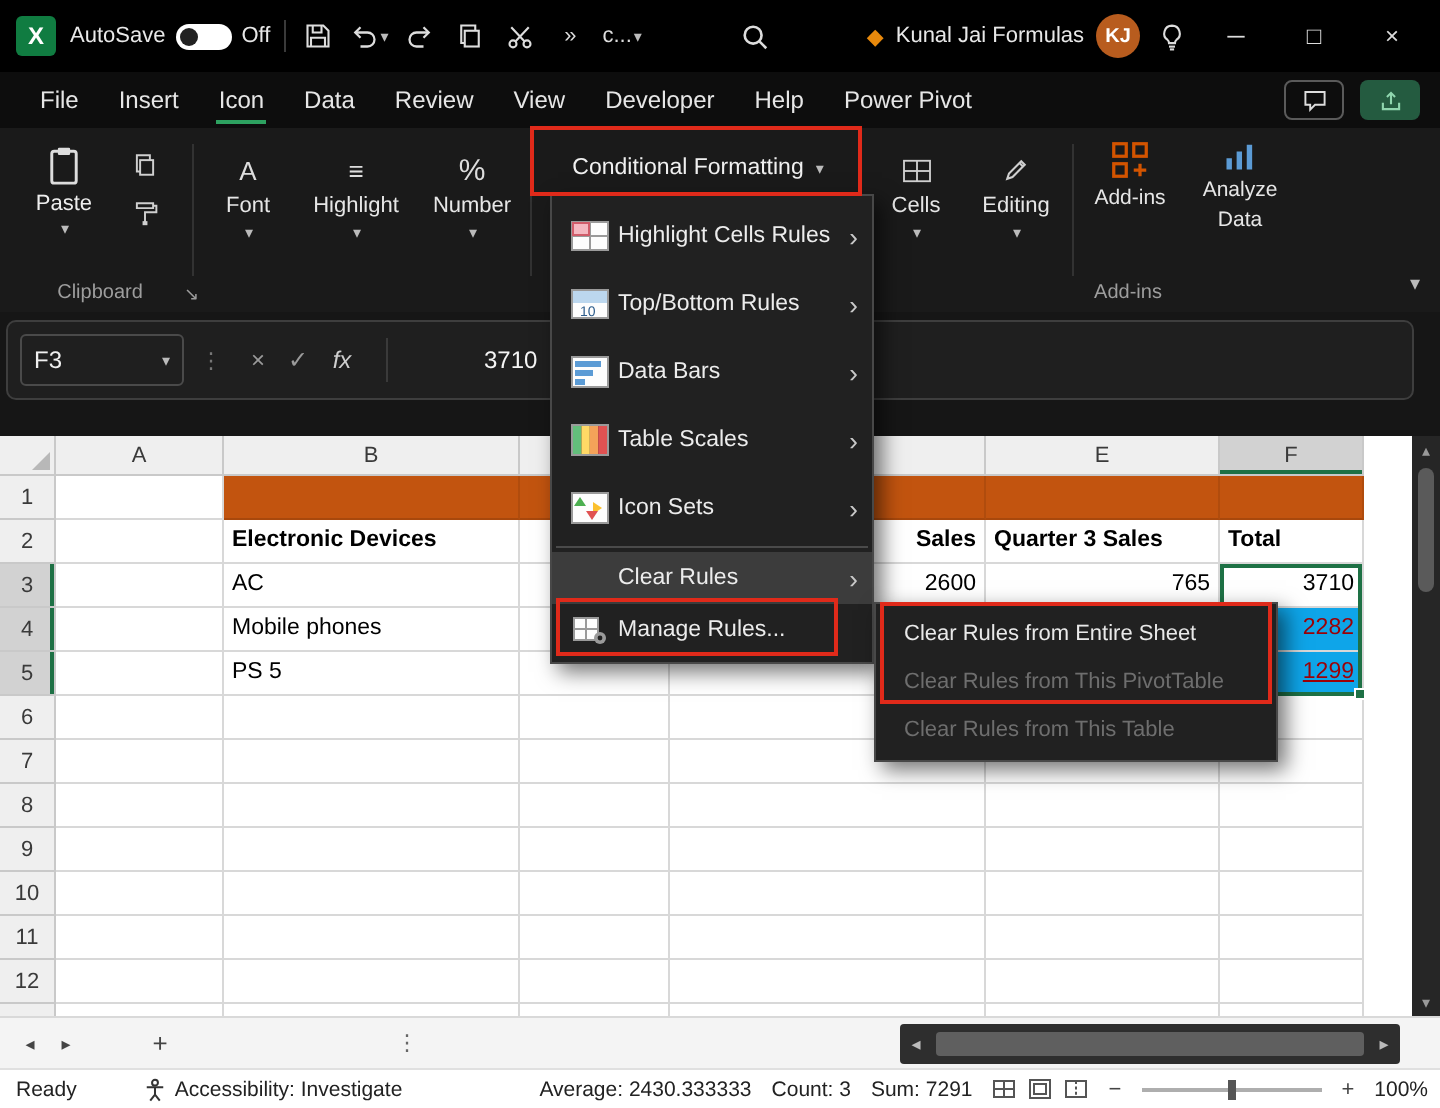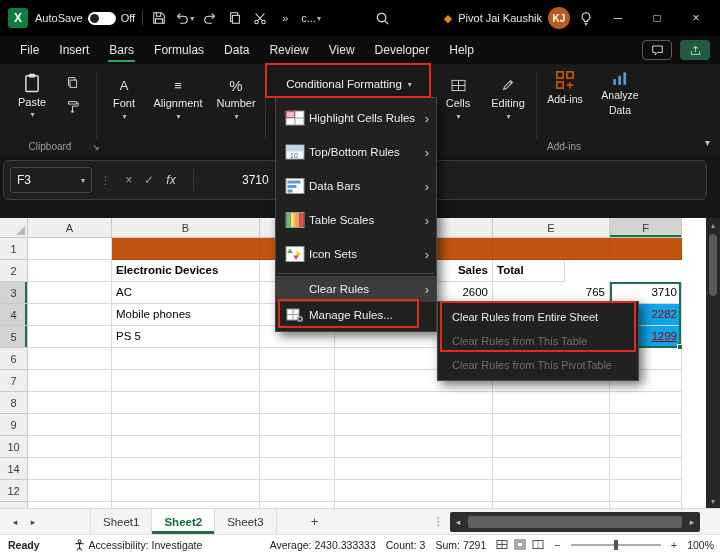--- a/index.html
+++ b/index.html
@@ -132,21 +132,21 @@
           color:#444;font-size:13px;}
   .tsplit{margin-left:108px;color:#666;font-size:11px;}
   .hscroll{position:absolute;left:450px;top:3px;width:250px;height:20px;background:#2e2e2e;border-radius:2px;
            display:flex;align-items:center;color:#bbb;}
   .hsarr{width:16px;text-align:center;font-size:9px;}
   .hthumb{flex:1;height:12px;background:#5f5f5f;border-radius:2px;margin:0 2px;}
 
   
   .statusbar{position:absolute;top:534px;left:0;width:720px;height:20px;background:#fff;
              border-top:1px solid #e0e0e0;color:#222;font-size:10.5px;display:flex;align-items:center;}
-  .sb-mode{margin-left:8px;font-weight:bold;}
+  .sb-mode{margin-left:8px;}
   .sb-acc{margin-left:34px;display:flex;align-items:center;gap:4px;text-align:center;}
   .sb-right{margin-left:auto;margin-right:6px;display:flex;align-items:center;gap:10px;}
   .viewicons{display:flex;gap:6px;align-items:center;}
   .zoomtrack{width:90px;height:2px;background:#aeaeae;position:relative;}
   .zoomknob{position:absolute;left:43px;top:-4px;width:4px;height:10px;background:#555;}
   .zbtn{color:#444;font-size:11px;}
 </style>
 </head>
 <body>
 
@@ -207,21 +207,21 @@
     <div class="spacer"></div>
     <div class="qbtn">
       <svg width="15" height="15" viewBox="0 0 16 16" fill="none" stroke="#ddd" stroke-width="1.4">
           <circle cx="7" cy="7" r="4.5"></circle>
           <line x1="10.5" y1="10.5" x2="14" y2="14"></line>
         </svg>
     </div>
     <div class="spacer"></div>
     <div class="acct">
       <span class="badge">◆</span>
-      <span>Pivot Jai Kaushik</span>
+      <span>Kunal Jai Formulas</span>
       <span class="avatar">
           <span>KJ</span>
         </span>
     </div>
     <div class="qbtn">
       <svg width="14" height="15" viewBox="0 0 16 17" fill="none" stroke="#ddd" stroke-width="1.2">
           <path d="M8 2a4.5 4.5 0 0 1 2.5 8.2c-.5.4-.8 1-.8 1.8H6.3c0-.8-.3-1.4-.8-1.8A4.5 4.5 0 0 1 8 2z"></path>
           <line x1="6.3" y1="14" x2="9.7" y2="14"></line>
           <line x1="6.8" y1="15.6" x2="9.2" y2="15.6"></line>
         </svg>
@@ -233,27 +233,27 @@
         <span>□</span>
       </div>
     <div class="winbtn">
         <span>×</span>
       </div>
   </div>
 
   <div class="menubar">
     <div class="mitem">File</div>
     <div class="mitem">Insert</div>
-    <div class="mitem active">Bars</div>
-    <div class="mitem">Formulas</div>
+    <div class="mitem active">Icon</div>
     <div class="mitem">Data</div>
     <div class="mitem">Review</div>
     <div class="mitem">View</div>
     <div class="mitem">Developer</div>
     <div class="mitem">Help</div>
+    <div class="mitem">Power Pivot</div>
     <div class="mb-right">
       <div class="cmtbtn">
         <svg width="13" height="12" viewBox="0 0 16 15" fill="none" stroke="#ddd" stroke-width="1.2">
             <path d="M2 2.5h12v8H8l-3 3v-3H2z"></path>
           </svg>
       </div>
       <div class="sharebtn">
         <svg width="13" height="13" viewBox="0 0 16 16" fill="none" stroke="#8fd6ae" stroke-width="1.3">
             <path d="M8 10V3"></path>
             <path d="M5.5 5.5 8 3l2.5 2.5"></path>
@@ -287,21 +287,21 @@
     </div>
     <div class="rdiv" style="left:96px;"></div>
 
     <div class="rgroup" style="left:102px;width:44px;">
       <span class="rgicon">A</span>
       <span>Font</span>
       <span class="chev">▾</span>
     </div>
     <div class="rgroup" style="left:150px;width:56px;">
       <span class="rgicon">≡</span>
-      <span>Alignment</span>
+      <span>Highlight</span>
       <span class="chev">▾</span>
     </div>
     <div class="rgroup" style="left:210px;width:52px;">
       <span class="rgicon" style="font-size:15px;">%</span>
       <span>Number</span>
       <span class="chev">▾</span>
     </div>
     <div class="rdiv" style="left:265px;"></div>
 
     <div class="cfbtn">
@@ -391,20 +391,21 @@
           <div class="cell orange" style="width: 158px;"></div>
           <div class="cell orange" style="width: 117px;"></div>
           <div class="cell orange" style="width: 72px;"></div>
         </div>
         <div class="grow">
           <div class="rh">2</div>
           <div class="cell" style="width: 84px;"></div>
           <div class="cell b" style="width: 148px;">Electronic Devices</div>
           <div class="cell" style="width: 75px;"></div>
           <div class="cell b r" style="width: 158px;">Sales</div>
+          <div class="cell b" style="width: 117px;">Quarter 3 Sales</div>
           <div class="cell b" style="width: 72px;">Total</div>
         </div>
         <div class="grow">
           <div class="rh sel">3</div>
           <div class="cell" style="width: 84px;"></div>
           <div class="cell" style="width: 148px;">AC</div>
           <div class="cell" style="width: 75px;"></div>
           <div class="cell r" style="width: 158px;">2600</div>
           <div class="cell r" style="width: 117px;">765</div>
           <div class="cell r" style="width: 72px;">3710</div>
@@ -466,21 +467,21 @@
         <div class="grow">
           <div class="rh">10</div>
           <div class="cell" style="width: 84px;"></div>
           <div class="cell" style="width: 148px;"></div>
           <div class="cell" style="width: 75px;"></div>
           <div class="cell" style="width: 158px;"></div>
           <div class="cell" style="width: 117px;"></div>
           <div class="cell" style="width: 72px;"></div>
         </div>
         <div class="grow">
-          <div class="rh">14</div>
+          <div class="rh">11</div>
           <div class="cell" style="width: 84px;"></div>
           <div class="cell" style="width: 148px;"></div>
           <div class="cell" style="width: 75px;"></div>
           <div class="cell" style="width: 158px;"></div>
           <div class="cell" style="width: 117px;"></div>
           <div class="cell" style="width: 72px;"></div>
         </div>
         <div class="grow">
           <div class="rh">12</div>
           <div class="cell" style="width: 84px;"></div>
@@ -588,36 +589,31 @@
             <circle cx="14" cy="12" r="3" fill="#9a9a9a"></circle>
             <circle cx="14" cy="12" r="1.2" fill="#212121"></circle>
           </svg>
       </span>
       <span class="lbl">Manage Rules...</span>
     </div>
   </div>
 
   <div class="clrmenu">
     <div class="clritem">Clear Rules from Entire Sheet</div>
+    <div class="clritem disabled">Clear Rules from This PivotTable</div>
     <div class="clritem disabled">Clear Rules from This Table</div>
-    <div class="clritem disabled">Clear Rules from This PivotTable</div>
   </div>
 
   <div class="rbox" id="rb-cf"></div>
   <div class="rbox" id="rb-clear"></div>
   <div class="rbox" id="rb-sub"></div>
 
   <div class="tabsbar">
     <span class="tnav" style="margin-left:6px;">◂</span>
     <span class="tnav">▸</span>
-    <div class="tabs">
-      <div class="stab first">Sheet1</div>
-      <div class="stab active">Sheet2</div>
-      <div class="stab">Sheet3</div>
-    </div>
     <div class="addtab">+</div>
     <span class="tsplit">⋮</span>
     <div class="hscroll">
       <span class="hsarr">◂</span>
       <div class="hthumb"></div>
       <span class="hsarr">▸</span>
     </div>
   </div>
 
   <div class="statusbar">

